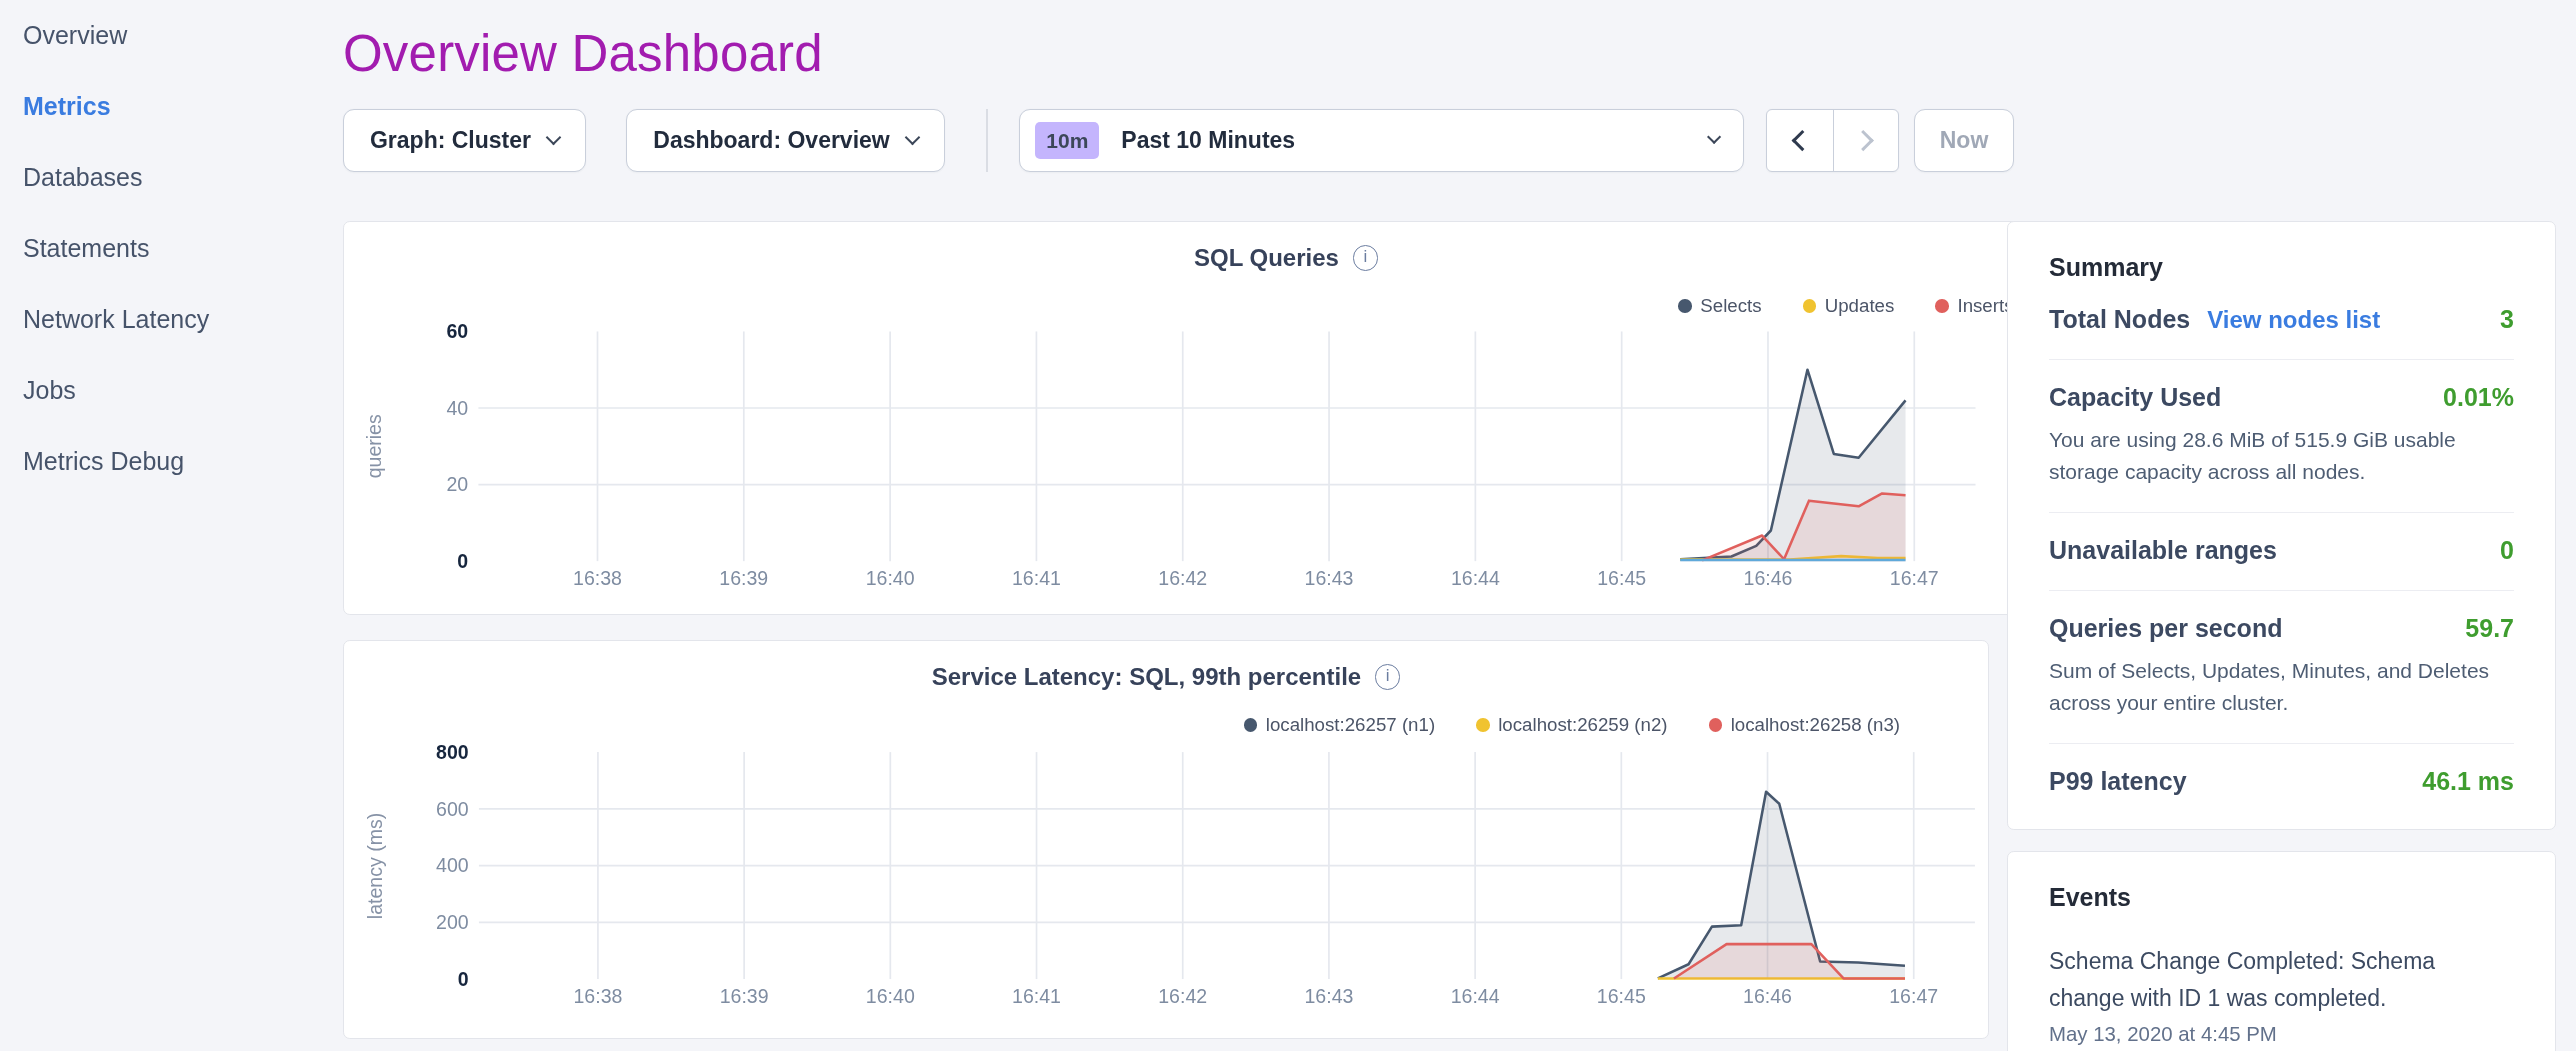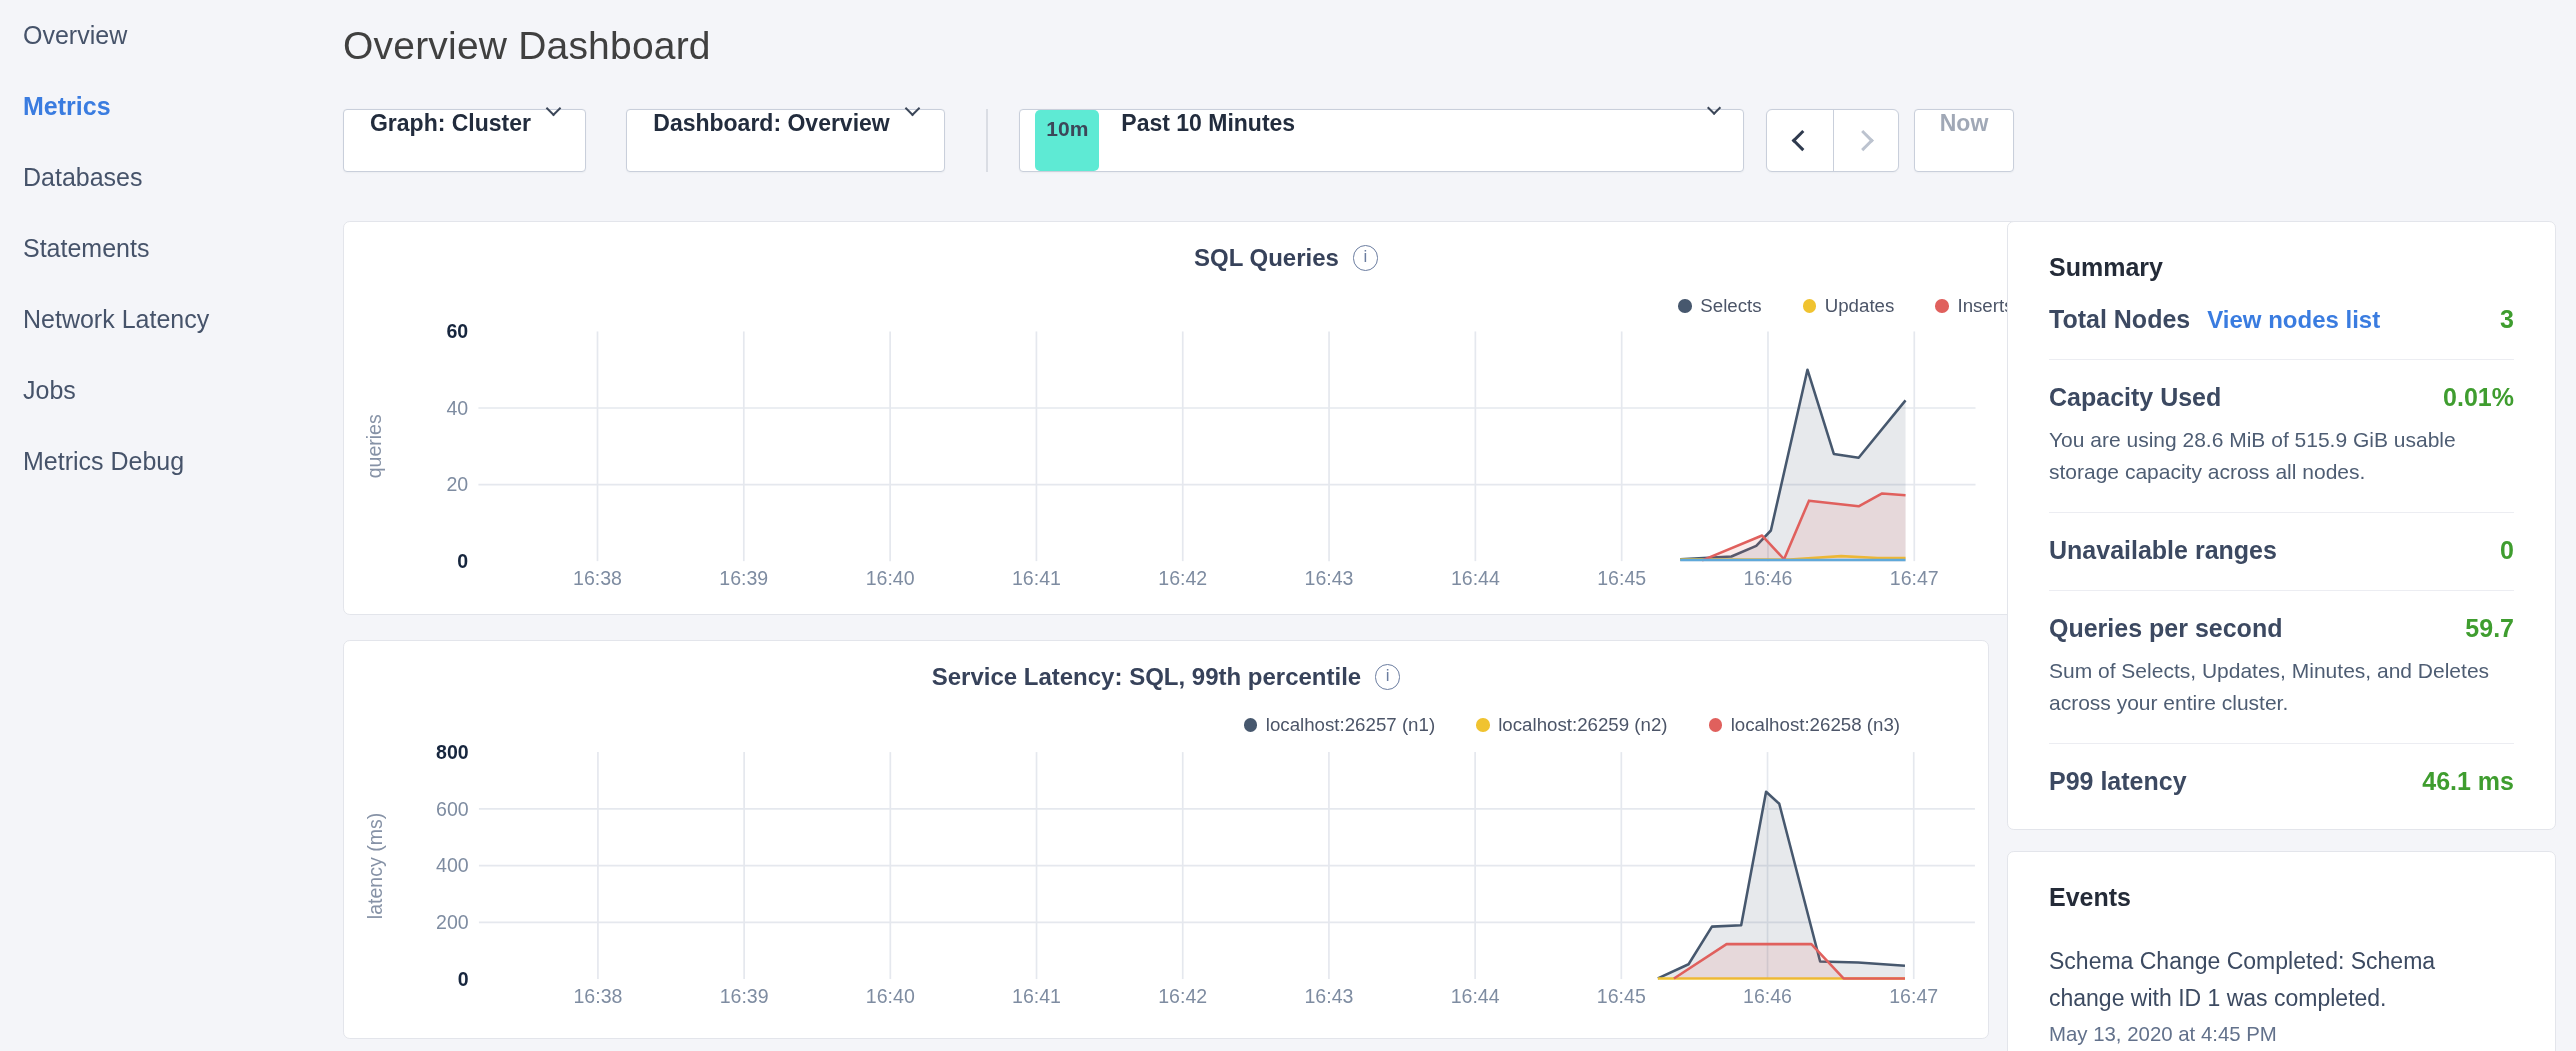--- a/index.html
+++ b/index.html
@@ -12,35 +12,35 @@
   }
   
   .sidebar { position:absolute; left:0; top:0; width:340px; height:100%; }
   .nav-item {
     padding:21px 0 21px 23px; font-size:25px; color:#46536a; cursor:pointer;
   }
   .nav-item.active { color:#3a7ce0; font-weight:700; }
   
   .page-title {
     position:absolute; left:343px; top:24px;
-    font-size:39px; font-weight:500; color:#404040; letter-spacing:0.2px;
+    font-size:51px; font-weight:500; color:#a21caf; letter-spacing:0.2px;
   }
   
   .ctl { position:absolute; top:109px; height:63px; background:#fff;
-         border:0.9px solid #c9cfdb; border-radius:4px;
-         display:flex; justify-content:center;
+         border:0.9px solid #c9cfdb; border-radius:11px;
+         display:flex; align-items:center; justify-content:center;
          box-shadow:0 0.9px 1.7px rgba(30,40,60,0.04); cursor:pointer; }
   .ctl-label { font-size:23px; font-weight:700; color:#222c3d; }
   .caret { width:11px; height:11px; border-right:2.6px solid #3c4759; border-bottom:2.6px solid #3c4759;
            transform:rotate(45deg); margin-top:-6.8px; margin-left:17px; }
   #dd-graph { left:343px; width:243px; }
   #dd-dashboard { left:626px; width:319px; }
   .ctl-divider { position:absolute; left:986px; top:109px; width:1.7px; height:63px; background:#dadde4; }
   #time-picker { left:1019px; width:725px; justify-content:flex-start; padding:0 24px 0 15.3px; }
-  .time-badge { background:#5eead4; border-radius:5.1px; padding:6.8px 11px;
+  .time-badge { background:#c4b5fd; border-radius:5.1px; padding:6.8px 11px;
                 font-size:21px; font-weight:700; color:#3c4759; }
   .time-label { font-size:23px; font-weight:700; color:#222c3d; margin-left:22px; }
   #time-picker .caret { margin-left:auto; width:10.2px; height:10.2px; border-width:2.1px; }
   .arrow-group { position:absolute; left:1766px; top:109px; width:133px; height:63px;
                  display:flex; border:0.9px solid #c9cfdb; border-radius:6px; background:#fff;
                  box-shadow:0 0.9px 1.7px rgba(30,40,60,0.04); }
   .arrow-btn { width:50%; display:flex; align-items:center; justify-content:center; cursor:pointer; }
   .arrow-btn + .arrow-btn { border-left:0.9px solid #c9cfdb; }
   .chev-left { width:14.5px; height:14.5px; border-left:3.4px solid #2f3a4e; border-bottom:3.4px solid #2f3a4e;
                transform:rotate(45deg); margin-left:5.1px; }

